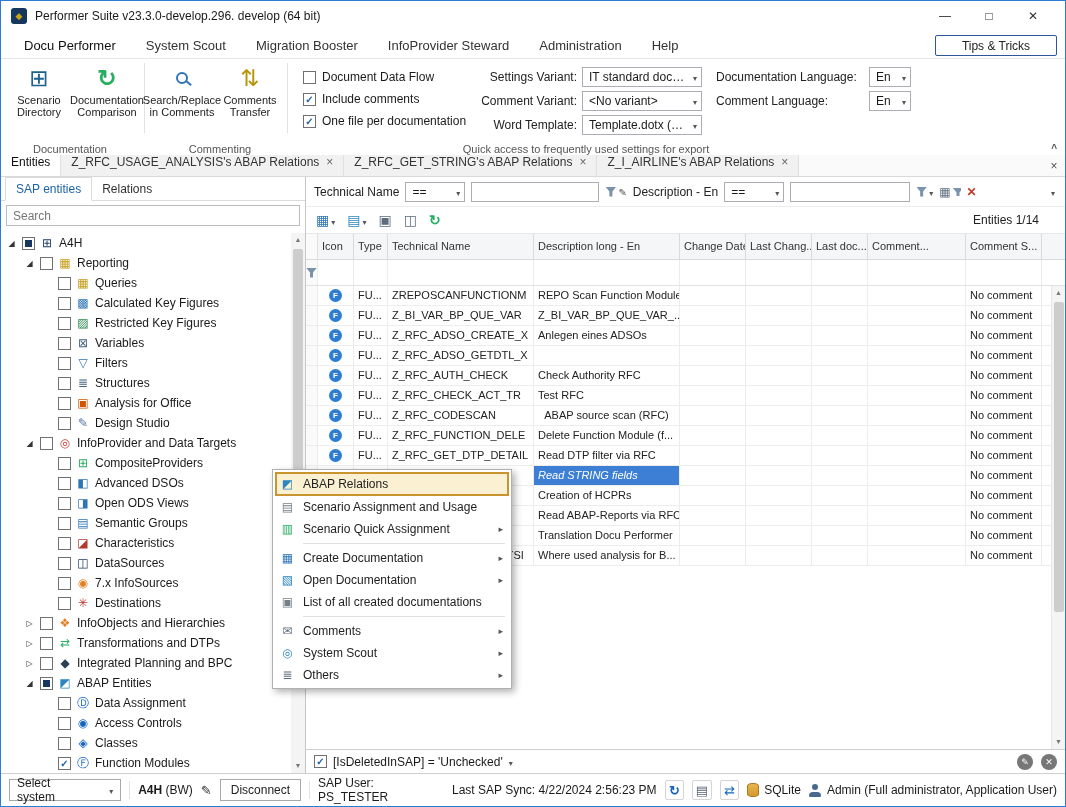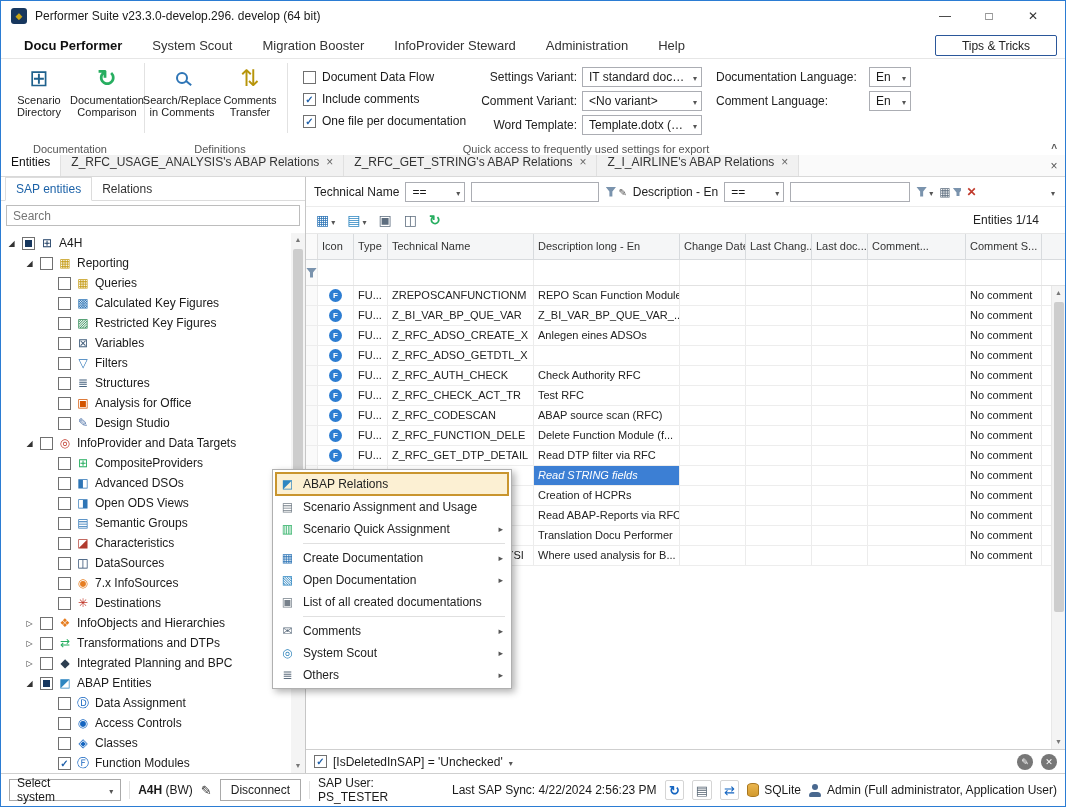--- a/index.html
+++ b/index.html
@@ -7,21 +7,21 @@
 .window{position:relative;width:1066px;height:807px;background:#fff;border:1px solid #2b7cd3;overflow:hidden}
 
 .titlebar{position:absolute;top:0;left:0;right:0;height:30px;display:flex;align-items:center;padding:0 10px;background:#fff}
 .appicon{width:16px;height:16px;border-radius:3px;background:#17375e;display:inline-flex;align-items:center;justify-content:center;color:#c8a415;font-size:9px;margin-right:8px}
 .appicon::before{content:"◆"}
 .wctrl{margin-left:auto;display:flex}
 .wctrl span{width:44px;text-align:center;font-size:12px;color:#333}
 
 .ribbon-tabs{position:absolute;top:30px;left:0;right:0;height:28px;display:flex;align-items:flex-end;padding-left:8px;border-bottom:1px solid #e6e6e6;background:#fff}
 .rtab{padding:5px 15px;font-size:13px;color:#333;white-space:nowrap}
-.rtab.active{font-weight:bold;color:#101010}
+.rtab.active{font-weight:normal;color:#101010}
 .tips{position:absolute;top:34px;right:8px;height:21px;width:122px;background:#fff;border:1px solid #2b579a;border-radius:2px;font:12px "Liberation Sans",sans-serif;color:#222}
 
 .ribbon-body{position:absolute;top:58px;left:0;right:0;height:78px;display:flex;align-items:stretch;padding:2px 4px;background:#fff}
 .rgroup{display:flex}
 .bigbtn{width:68px;display:flex;flex-direction:column;align-items:center;padding-top:3px;gap:2px}
 .bicon{font-size:23px;line-height:26px;height:28px;display:flex;align-items:center;justify-content:center}
 .blabel{font-size:11px;line-height:12px;text-align:center;color:#222}
 .rsep{width:1px;background:#e2e2e2;margin:2px 3px}
 .rchecks{display:flex;flex-direction:column;gap:8px;padding:9px 10px 0 12px;width:186px}
 .rcheck{display:flex;align-items:center;gap:6px;font-size:12px;white-space:nowrap}
@@ -241,21 +241,21 @@
           <div class="combo" data-name="comment-language-combo">
             <span class="combo-text">En</span>
             <span class="caret" data-name="chevron-down-icon"></span>
           </div>
         </div>
       </div>
   </div>
 
   <div class="ribbon-captions" data-name="ribbon-group-captions">
     <span class="gcap" style="left:0;width:138px" data-name="group-caption-documentation">Documentation</span>
-    <span class="gcap" style="left:140px;width:158px" data-name="group-caption-commenting">Definitions</span>
+    <span class="gcap" style="left:140px;width:158px" data-name="group-caption-commenting">Commenting</span>
     <span class="gcap" style="left:300px;width:570px" data-name="group-caption-quick-access">Quick access to frequently used settings for export</span>
     <span class="chev" data-name="ribbon-collapse-icon"></span>
   </div>
 
   <div class="doc-tabs" data-name="document-tab-bar">
       <div class="dtab active" data-name="document-tab-entities">
         <span class="dtab-label">Entities</span>
       </div>
       <div class="dtab" data-name="document-tab-z-rfc-usage-analysis-s-abap-relations">
         <span class="dtab-label">Z_RFC_USAGE_ANALYSIS's ABAP Relations</span>
@@ -628,21 +628,21 @@
               <div class="gcell" style="width: 76px;">No comment</div>
               <div class="gcell fill"></div>
             </div>
             <div class="grow" data-name="table-row">
               <div class="gcell gind" style="width: 12px;"></div>
               <div class="gcell cc" style="width: 36px;">
                 <span class="ficon" data-name="function-module-icon">F</span>
               </div>
               <div class="gcell" style="width: 34px;">FU...</div>
               <div class="gcell" style="width: 146px;">Z_RFC_CODESCAN</div>
-              <div class="gcell" style="width: 146px;">ABAP source scan (RFC)</div>
+              <div class="gcell" style="width: 146px; text-align: center;">ABAP source scan (RFC)</div>
               <div class="gcell" style="width: 66px;"></div>
               <div class="gcell" style="width: 66px;"></div>
               <div class="gcell" style="width: 56px;"></div>
               <div class="gcell" style="width: 98px;"></div>
               <div class="gcell" style="width: 76px;">No comment</div>
               <div class="gcell fill"></div>
             </div>
             <div class="grow" data-name="table-row">
               <div class="gcell gind" style="width: 12px;"></div>
               <div class="gcell cc" style="width: 36px;">

